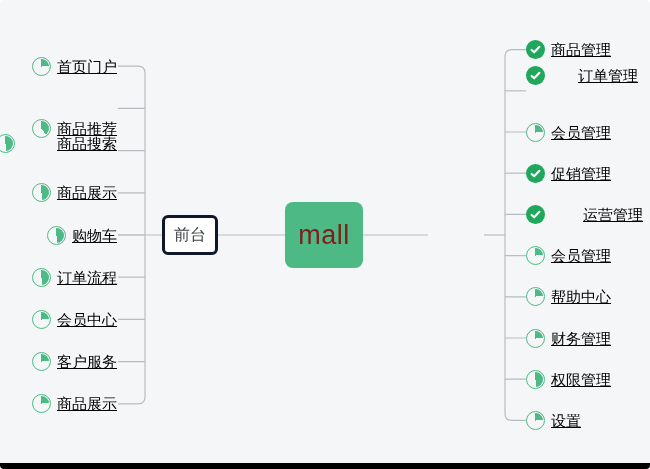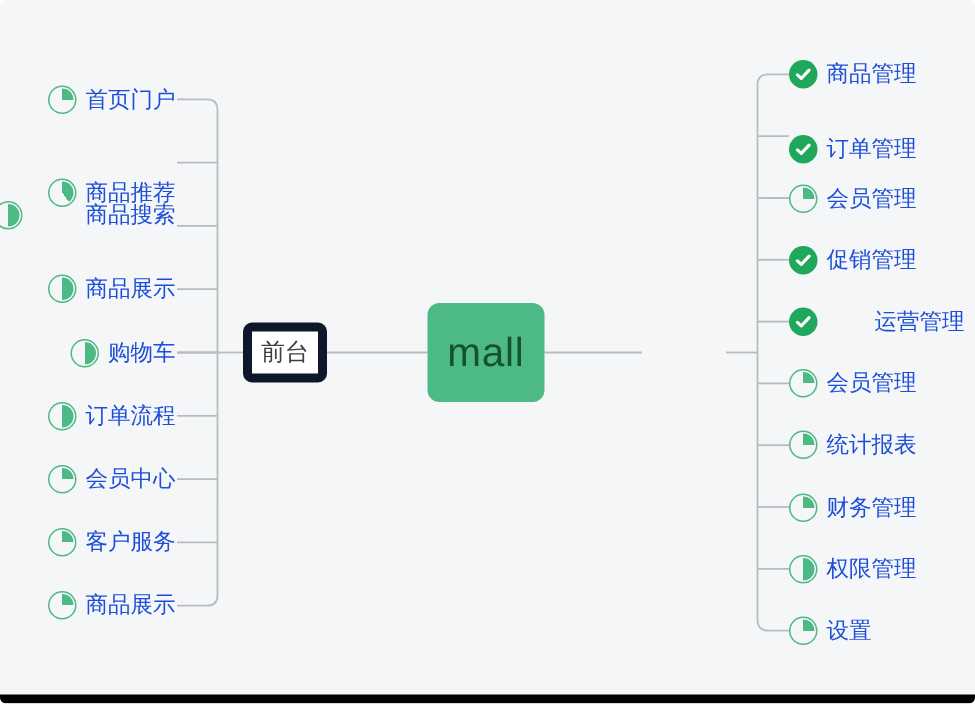--- a/index.html
+++ b/index.html
@@ -49,52 +49,53 @@
     position: absolute;
     left: 285px;
     top: 202px;
     width: 78px;
     height: 66px;
     background: #4dba85;
     border-radius: 8px;
     display: flex;
     align-items: center;
     justify-content: center;
-    color: #14532d;
+    color: #7f1d1d;
     font-size: 27px;
     letter-spacing: .5px;
   }
 
   
   .branch-box {
     position: absolute;
     width: 56px;
     height: 40px;
     background: #ffffff;
-    border: 6px solid #0f172a;
+    border: 3px solid #0f172a;
     border-radius: 6px;
     display: flex;
     align-items: center;
     justify-content: center;
     font-size: 16px;
     color: #3b3f42;
     box-sizing: border-box;
   }
   #branch-front { left: 162px; top: 215px; }
   #branch-back  { left: 428px; top: 215px; }
 
   
   .leaf {
     position: absolute;
     height: 24px;
     display: flex;
     align-items: center;
     font-size: 15px;
-    color: #1d4ed8;
+    color: #000000;
     white-space: nowrap;
+    text-decoration: underline;
   }
   .leaf-left {
     right: 533px;           
     justify-content: flex-end;
     flex-direction: row;
   }
   .leaf-right {
     left: 526px;
   }
   .leaf-label { line-height: 1; }
@@ -236,21 +237,21 @@
     </div>
   <div id="leaves-right">
       <div class="leaf leaf-right" style="top: 37.6px;">
         <span class="icon done">
           <svg viewBox="0 0 13 13">
             <path d="M2.6 6.9 L5.2 9.3 L10.4 3.8"></path>
           </svg>
         </span>
         <span class="leaf-label">商品管理</span>
       </div>
-      <div class="leaf leaf-right" style="top: 87px;">
+      <div class="leaf leaf-right" style="top: 63px; gap: 27px;">
         <span class="icon done">
           <svg viewBox="0 0 13 13">
             <path d="M2.6 6.9 L5.2 9.3 L10.4 3.8"></path>
           </svg>
         </span>
         <span class="leaf-label">订单管理</span>
       </div>
       <div class="leaf leaf-right" style="top: 120px;">
         <span class="icon pie">
           <span class="pie-fill" style="background: conic-gradient(rgb(77, 186, 133) 0deg, rgb(77, 186, 133) 90deg, rgb(245, 246, 247) 90deg, rgb(245, 246, 247) 360deg);"></span>
@@ -276,21 +277,21 @@
       <div class="leaf leaf-right" style="top: 243.6px;">
         <span class="icon pie">
           <span class="pie-fill" style="background: conic-gradient(rgb(77, 186, 133) 0deg, rgb(77, 186, 133) 90deg, rgb(245, 246, 247) 90deg, rgb(245, 246, 247) 360deg);"></span>
         </span>
         <span class="leaf-label">会员管理</span>
       </div>
       <div class="leaf leaf-right" style="top: 284.8px;">
         <span class="icon pie">
           <span class="pie-fill" style="background: conic-gradient(rgb(77, 186, 133) 0deg, rgb(77, 186, 133) 90deg, rgb(245, 246, 247) 90deg, rgb(245, 246, 247) 360deg);"></span>
         </span>
-        <span class="leaf-label">统计报表</span>
+        <span class="leaf-label">帮助中心</span>
       </div>
       <div class="leaf leaf-right" style="top: 326px;">
         <span class="icon pie">
           <span class="pie-fill" style="background: conic-gradient(rgb(77, 186, 133) 0deg, rgb(77, 186, 133) 90deg, rgb(245, 246, 247) 90deg, rgb(245, 246, 247) 360deg);"></span>
         </span>
         <span class="leaf-label">财务管理</span>
       </div>
       <div class="leaf leaf-right" style="top: 367.2px; text-align: right;">
         <span class="icon pie">
           <span class="pie-fill" style="background: conic-gradient(rgb(77, 186, 133) 0deg, rgb(77, 186, 133) 180deg, rgb(245, 246, 247) 180deg, rgb(245, 246, 247) 360deg);"></span>

